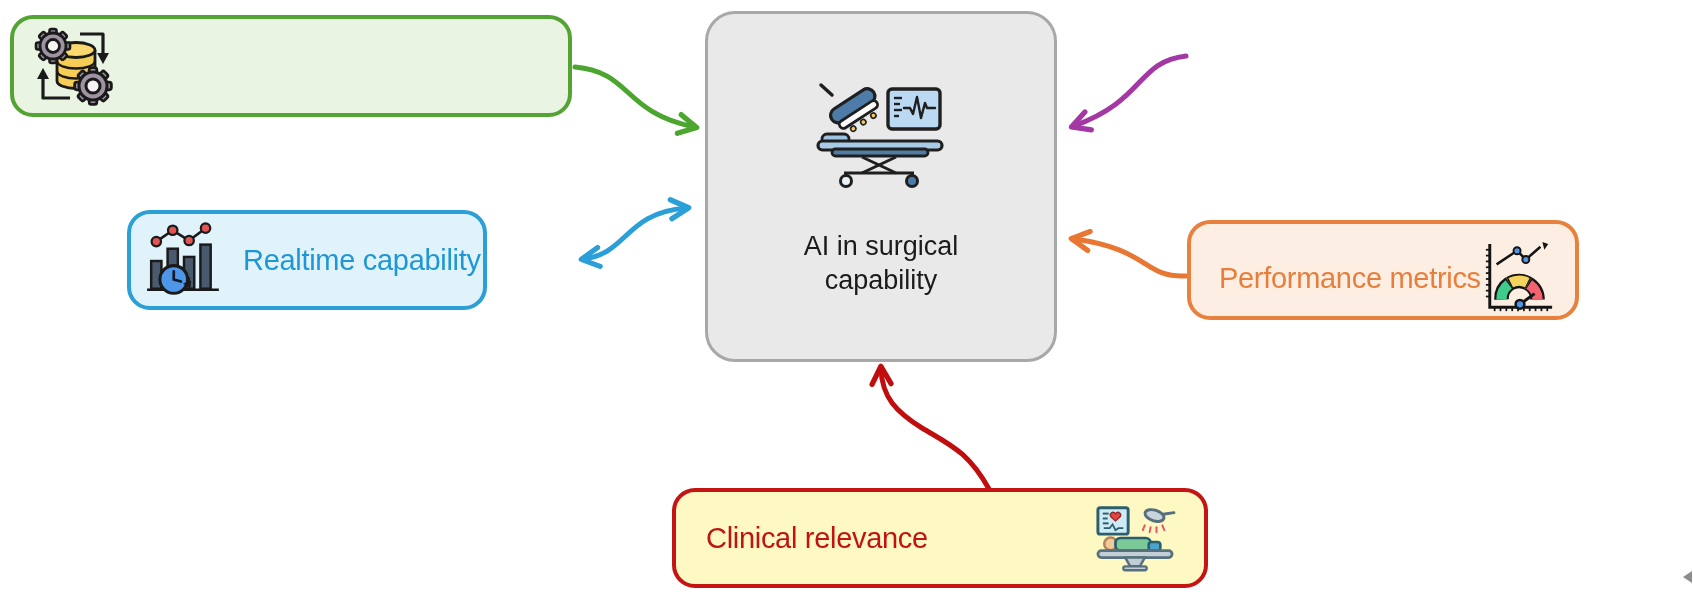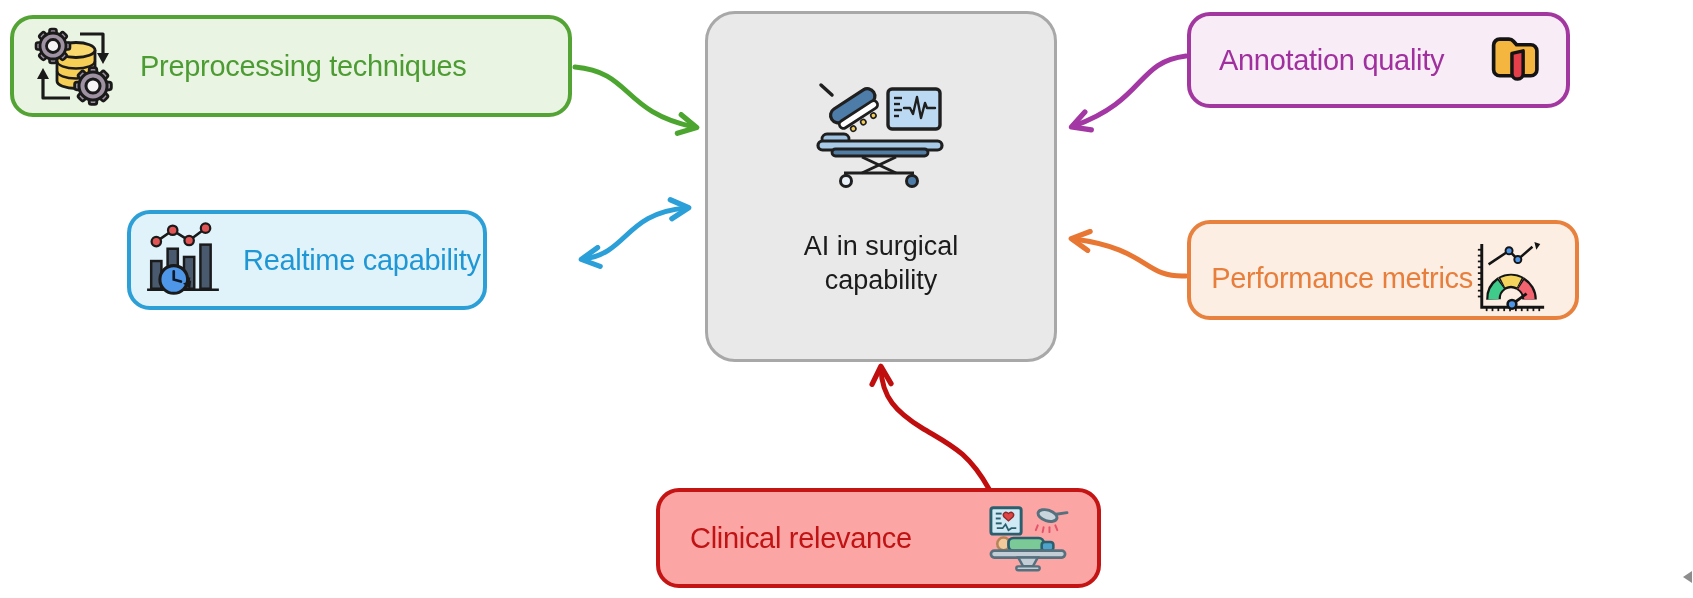--- a/index.html
+++ b/index.html
@@ -24,23 +24,23 @@
     font-size:27px;line-height:34px;color:#1b1b1b;text-align:center;
   }
 
   
   #node-preprocessing{left:10px;top:15px;width:562px;height:102px;background:#eaf4e2;border-color:#54a435;padding-left:16px;gap:20px;}
   #node-preprocessing .label{color:#4c9c33;}
   #node-realtime{left:127px;top:210px;width:360px;height:100px;background:#e0f3fb;border-color:#2b9fd6;padding-left:10px;gap:16px;}
   #node-realtime .label{color:#2097d5;}
   #node-annotation{left:1187px;top:12px;width:383px;height:96px;background:#f8ecf7;border-color:#a337a0;padding:0 24px 0 28px;}
   #node-annotation .label{color:#a0309e;}
-  #node-performance{left:1187px;top:220px;width:392px;height:100px;background:#fceee3;border-color:#e8803e;padding:16px 26px 0 28px;justify-content:flex-end;}
+  #node-performance{left:1187px;top:220px;width:392px;height:100px;background:#fceee3;border-color:#e8803e;padding:16px 26px 0 28px;}
   #node-performance .label{color:#e87e3b;}
-  #node-clinical{left:656px;top:488px;width:445px;height:100px;background:#fca5a5;border-color:#c51414;padding:0 28px 0 30px;}
+  #node-clinical{left:672px;top:488px;width:536px;height:100px;background:#fef9c3;border-color:#c51414;padding:0 28px 0 30px;}
   #node-clinical .label{color:#c01313;}
   .push-right{margin-left:auto;}
 
   #connector-layer{position:absolute;left:0;top:0;width:1693px;height:598px;pointer-events:none;}
 
   
   #pointer-artifact{
     position:absolute;right:1px;top:571px;width:0;height:0;
     border-top:6px solid transparent;border-bottom:6px solid transparent;border-right:9px solid #8d8d8d;
   }
@@ -139,21 +139,20 @@
         <path d="M7 56 L13 45 L19 56 Z" fill="#1a1a1a"></path>
 
         <path d="M27 27 v31 a19 7.5 0 0 0 38 0 v-31" fill="#f7ce55" stroke="#1a1a1a" stroke-width="2.8"></path>
         <ellipse cx="46" cy="27" rx="19" ry="7.5" fill="#f9d96e" stroke="#1a1a1a" stroke-width="2.8"></ellipse>
         <path d="M27 38 a19 7.5 0 0 0 38 0" fill="none" stroke="#1a1a1a" stroke-width="2.4"></path>
         <path d="M27 48 a19 7.5 0 0 0 38 0" fill="none" stroke="#1a1a1a" stroke-width="2.4"></path>
         <use href="#gear" transform="translate(23,23)"></use>
         <use href="#gear" transform="translate(63,63) scale(1.08)"></use>
       </svg>
     </span>
-    <span class="label">Preprocessing techniques</span>
   </div>
 
   <div class="node" id="node-realtime">
     <span class="icon">
       <svg width="86" height="80" viewBox="0 0 80 78" xmlns="http://www.w3.org/2000/svg">
         <rect x="8" y="40" width="10" height="27" fill="#4a5a6e" stroke="#1a1a1a" stroke-width="2.4"></rect>
         <rect x="24" y="28" width="10" height="39" fill="#4a5a6e" stroke="#1a1a1a" stroke-width="2.4"></rect>
         <rect x="40" y="36" width="10" height="31" fill="#4a5a6e" stroke="#1a1a1a" stroke-width="2.4"></rect>
         <rect x="56" y="24" width="10" height="43" fill="#4a5a6e" stroke="#1a1a1a" stroke-width="2.4"></rect>
         <line x1="4" y1="68" x2="74" y2="68" stroke="#1a1a1a" stroke-width="2.6"></line>
@@ -164,29 +163,20 @@
         <circle cx="61" cy="8" r="4.6" fill="#e25555" stroke="#1a1a1a" stroke-width="2.2"></circle>
         <circle cx="30" cy="58" r="13.5" fill="#4d96e8" stroke="#1a1a1a" stroke-width="3"></circle>
         <polyline points="30,50 30,58 37,60" fill="none" stroke="#0f1b2a" stroke-width="2.6" stroke-linecap="round"></polyline>
         <path d="M43 63 a 14 14 0 0 0 2 -7" fill="none" stroke="#1a1a1a" stroke-width="2.4"></path>
         <path d="M39 62 L46 67 L47 59 Z" fill="#1a1a1a"></path>
       </svg>
     </span>
     <span class="label">Realtime capability</span>
   </div>
 
-  <div class="node" id="node-annotation">
-    <span class="label">Annotation quality</span>
-    <span class="icon push-right">
-      <svg width="54" height="56" viewBox="0 0 52 55" xmlns="http://www.w3.org/2000/svg">
-        <path d="M5 13 a6 6 0 0 1 6 -6 h9 a6 6 0 0 1 4.5 2 l3 3.5 h14 a6 6 0 0 1 6 6 v18.5 a6 6 0 0 1 -6 6 h-30.5 a6 6 0 0 1 -6 -6 z" fill="#f5b640" stroke="#141414" stroke-width="3.6"></path>
-        <path d="M23 21 l11 -2.5 v22 a5.5 5.5 0 0 1 -11 0.5 z" fill="#e5404a" stroke="#141414" stroke-width="3.4" stroke-linejoin="round"></path>
-      </svg>
-    </span>
-  </div>
 
   <div class="node" id="node-performance">
     <span class="label">Performance metrics</span>
     <span class="icon push-right">
       <svg width="76" height="80" viewBox="0 0 78 82" xmlns="http://www.w3.org/2000/svg">
 
         <path d="M9 6 V71 H73" fill="none" stroke="#141414" stroke-width="3"></path>
         <g stroke="#141414" stroke-width="1.8">
           <line x1="5" y1="12" x2="9" y2="12"></line>
             <line x1="5" y1="18" x2="9" y2="18"></line>

